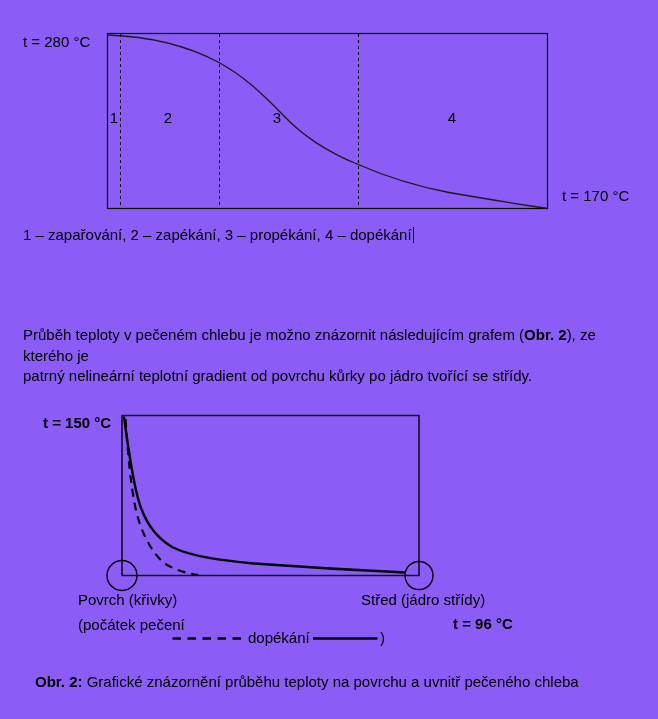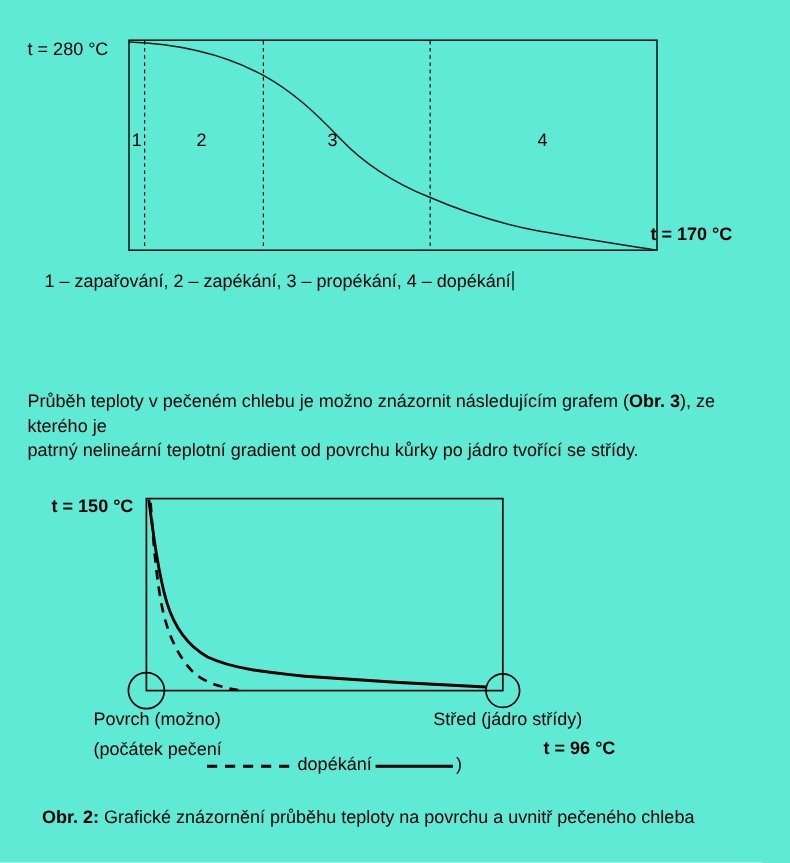--- a/index.html
+++ b/index.html
@@ -1,21 +1,21 @@
 <!DOCTYPE html>
 <html><head>
 <meta charset="utf-8">
 <style>
   * { margin: 0; padding: 0; box-sizing: border-box; }
   html, body { background: #ffffff; }
   .page {
     position: relative;
     width: 658px;
     height: 719px;
-    background: #5eead4;
+    background: #8b5cf6;
     font-family: "Liberation Sans", "DejaVu Sans", sans-serif;
     font-size: 15px;
     color: #000000;
     overflow: hidden;
   }
   .abs { position: absolute; white-space: nowrap; }
   .bold { font-weight: bold; }
   .zone-label { transform: translateX(-50%); font-size: 15px; }
   svg.canvas { position: absolute; left: 0; top: 0; }
   .paragraph {
@@ -64,35 +64,35 @@
     </g>
   </svg>
 
   <div class="abs" style="left:23px; top:33px;">t = 280 °C</div>
 
   <div class="abs zone-label" style="left:114px; top:109px;">1</div>
   <div class="abs zone-label" style="left:168px; top:109px;">2</div>
   <div class="abs zone-label" style="left:277px; top:109px;">3</div>
   <div class="abs zone-label" style="left:452px; top:109px;">4</div>
 
-  <div class="abs" style="left:542px; top:187px;font-weight:bold;">t = 170 °C</div>
+  <div class="abs" style="left:562px; top:187px;">t = 170 °C</div>
 
-  <div class="abs" style="left:37px; top:226px;"><span>1 – zapařování, 2 – zapékání, 3 – propékání, 4 – dopékání</span><span class="text-cursor"></span></div>
+  <div class="abs" style="left:23px; top:226px;"><span>1 – zapařování, 2 – zapékání, 3 – propékání, 4 – dopékání</span><span class="text-cursor"></span></div>
 
 
   <div class="paragraph">
-    <span>Průběh teploty v pečeném chlebu je možno znázornit následujícím grafem (</span><span class="bold">Obr. 3</span><span>), ze kterého je</span><br>
+    <span>Průběh teploty v pečeném chlebu je možno znázornit následujícím grafem (</span><span class="bold">Obr. 2</span><span>), ze kterého je</span><br>
     <span>patrný nelineární teplotní gradient od povrchu kůrky po jádro tvořící se střídy.</span>
   </div>
 
   <div class="abs bold" style="left:30px; top:414px;margin-left:13px;">t = 150 °C</div>
 
   <div class="abs bold" style="left:453px; top:571px;margin-top:44px;">t = 96 °C</div>
 
-  <div class="abs" style="left:78px; top:591px;">Povrch (možno)</div>
+  <div class="abs" style="left:78px; top:591px;">Povrch (křivky)</div>
 
   <div class="abs" style="left:361px; top:591px;">Střed (jádro střídy)</div>
 
   <div class="abs" style="left:78px; top:603px;margin-top:13px;">(počátek pečení</div>
   <div class="abs" style="left:248px; top:629px;">dopékání</div>
   <div class="abs" style="left:380px; top:629px;">)</div>
 
   <div class="abs" style="left:23px; top:673px;margin-left:12px;">
     <span class="bold">Obr. 2:</span><span> Grafické znázornění průběhu teploty na povrchu a uvnitř pečeného chleba</span>
   </div>

